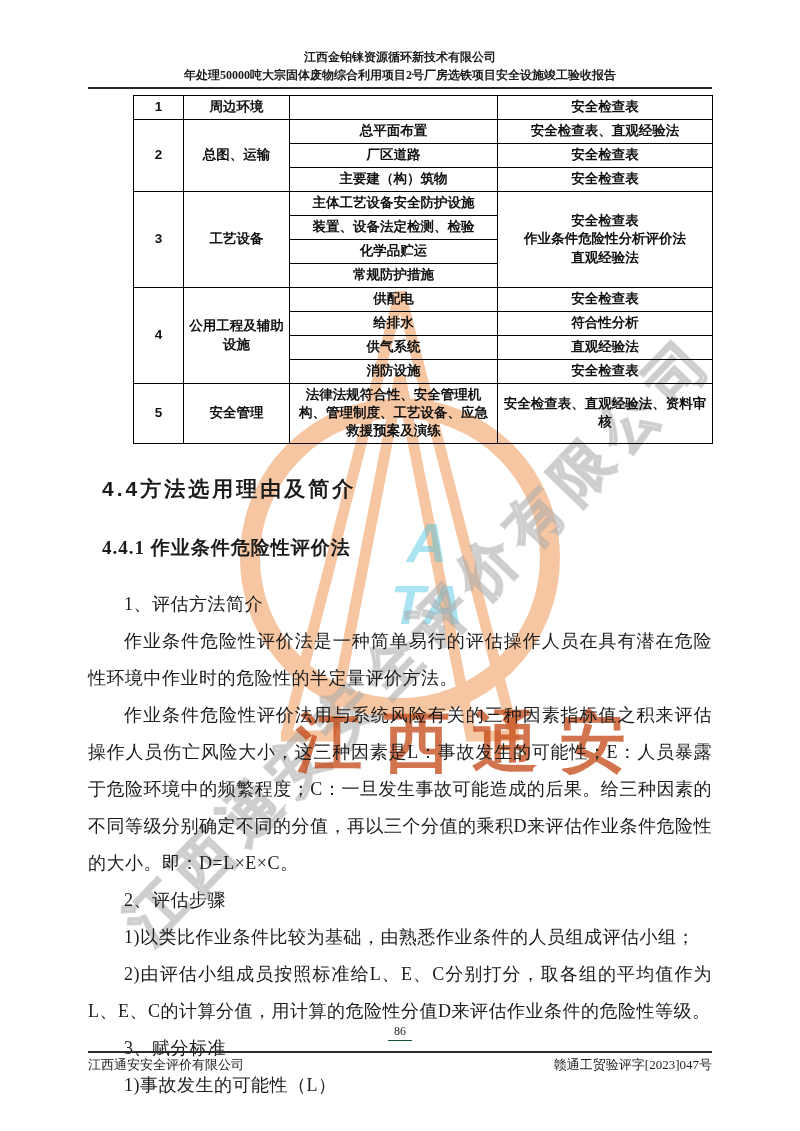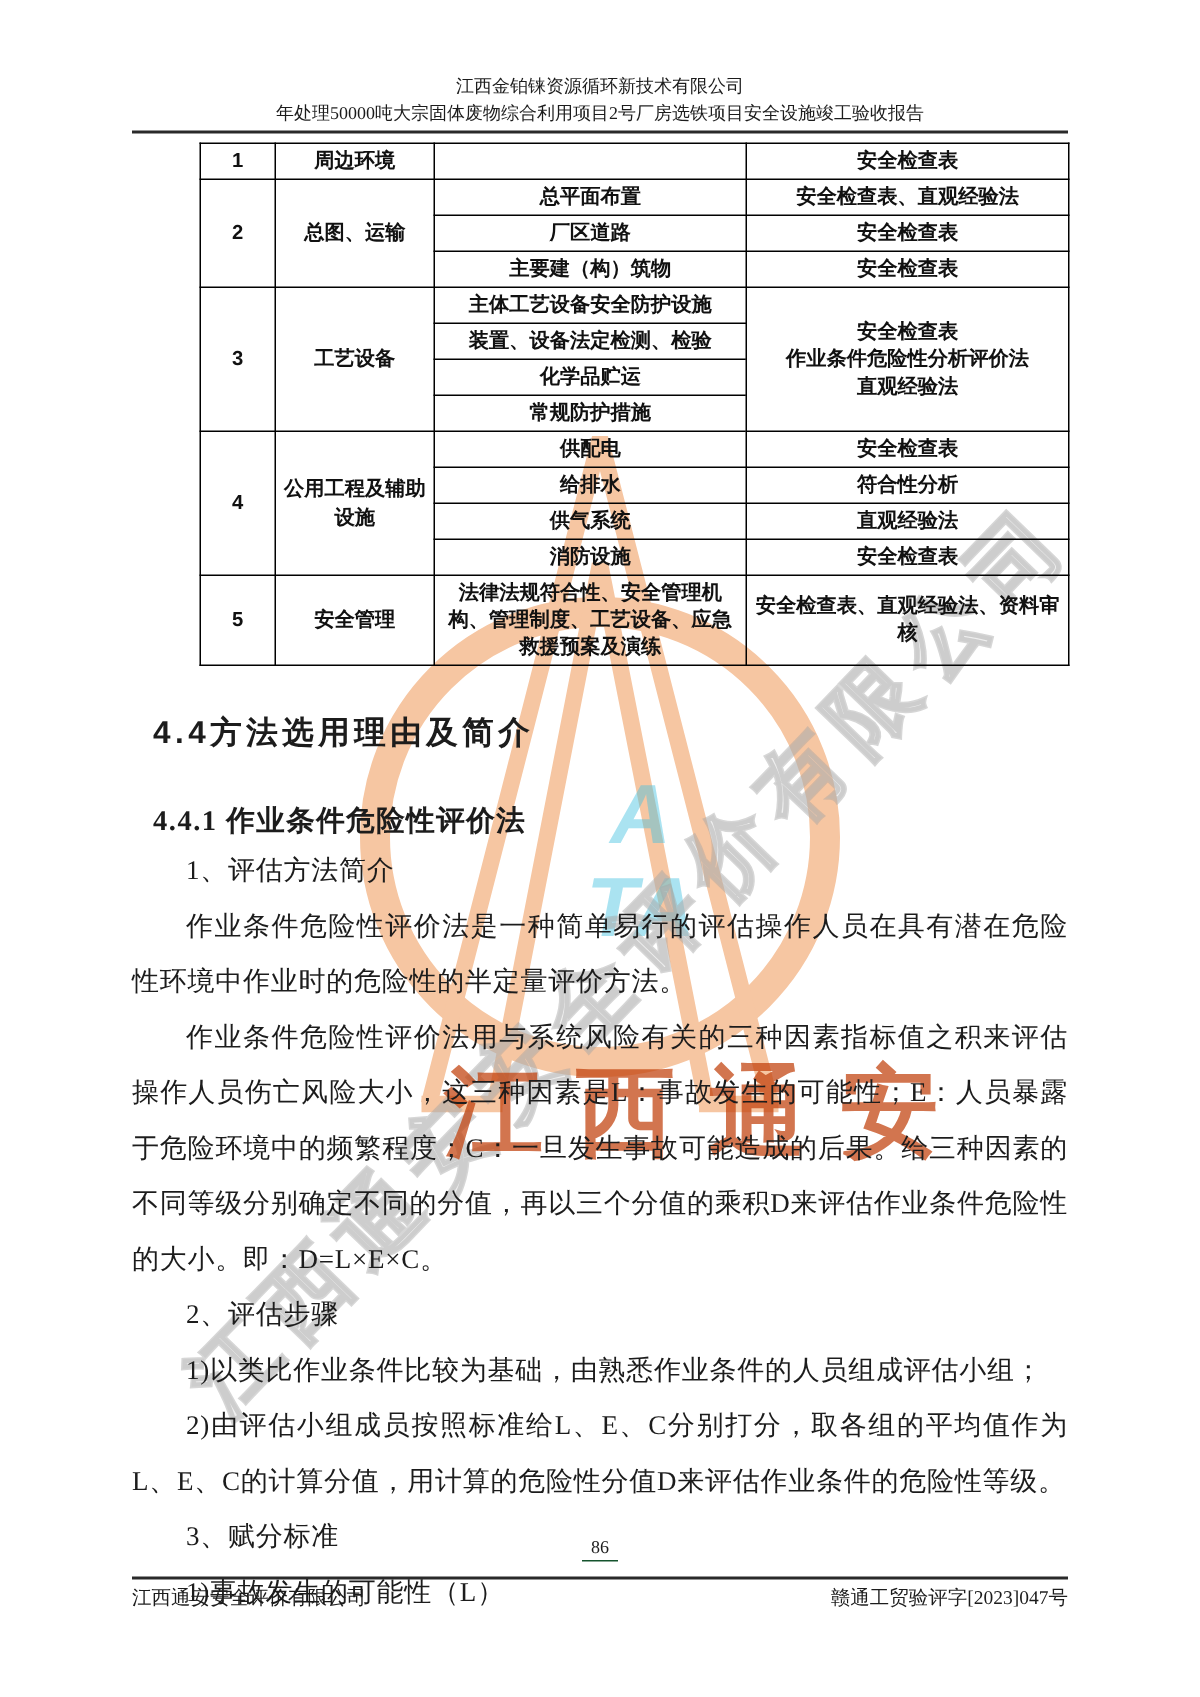--- a/index.html
+++ b/index.html
@@ -31,21 +31,21 @@
     -webkit-text-stroke:2px rgba(165,165,165,.45);
   }
   .wm-red{
     position:absolute;left:296px;top:708px;
     font-family:"Liberation Serif",serif;font-weight:bold;
     font-size:66px;letter-spacing:22px;line-height:70px;
     color:#c2410c;opacity:.72;white-space:nowrap;
   }
   
   .content{position:absolute;left:88px;top:0;width:624px;z-index:1;}
-  .pg-header{padding-top:48px;text-align:center;border-bottom:2px solid #2a2a2a;padding-bottom:3px;}
+  .pg-header{padding-top:48px;text-align:center;border-bottom:2px solid #2a2a2a;padding-bottom:3px;font-weight:bold;}
   .pg-header .line1{font-size:12px;line-height:18px;}
   .pg-header .line2{font-size:12px;line-height:18px;}
 
   table.ev{
     border-collapse:collapse;margin-left:45px;margin-top:6px;
     width:579px;table-layout:fixed;
     font-family:"Liberation Sans",sans-serif;font-weight:bold;
     font-size:13.5px;line-height:1.35;color:#111;
   }
   table.ev td{
@@ -59,21 +59,21 @@
   td.multiline{white-space:pre-line;}
 
   .h1{
     font-family:"Liberation Sans",sans-serif;font-weight:bold;
     font-size:21px;letter-spacing:3px;margin:30px 0 0 14px;line-height:30px;
   }
   .h2{
     font-family:Liberation Serif, serif;font-weight:bold;
     font-size:19px;letter-spacing:1px;margin:30px 0 0 14px;line-height:28px;
   }
-  .bodytext{margin-top:0;font-size:18px;line-height:37px;letter-spacing:.5px;}
+  .bodytext{margin-top:24px;font-size:18px;line-height:37px;letter-spacing:.5px;}
   .bodytext p{margin:0;text-indent:2em;text-align:justify;}
   
   .pg-num{
     position:absolute;left:0;right:0;top:1024px;text-align:center;
     font-size:12px;z-index:1;
   }
   .pg-num .num{display:inline-block;border-bottom:1px solid #14532d;padding:0 6px 1px 6px;}
   .footer-rule{position:absolute;left:88px;right:88px;top:1051px;border-top:2px solid #2a2a2a;z-index:1;}
   .footer-row{
     position:absolute;left:88px;right:88px;top:1055px;z-index:1;

